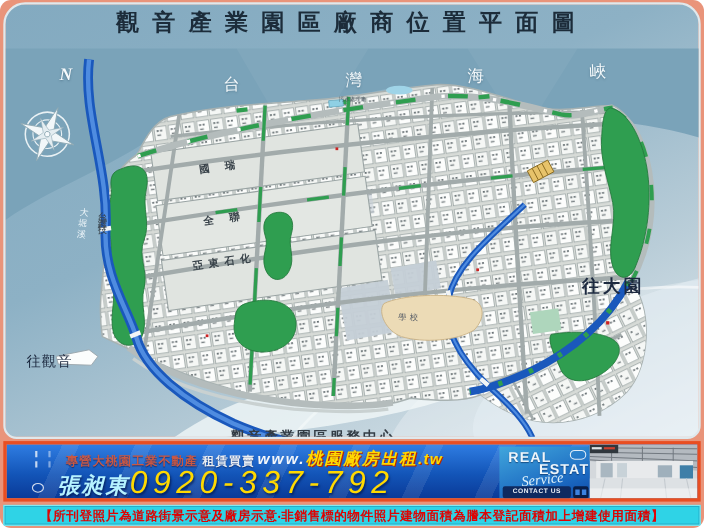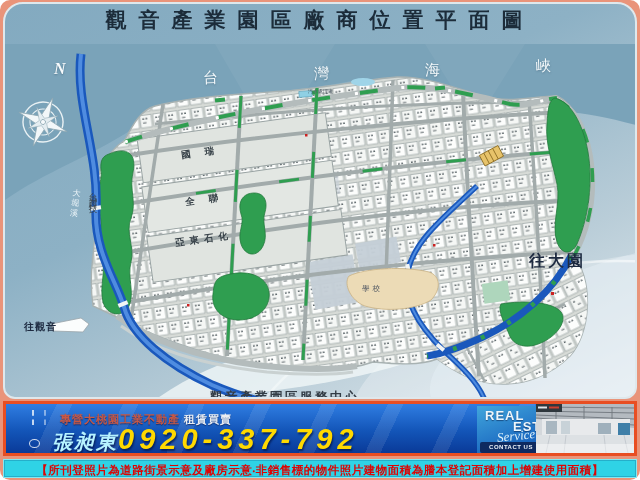--- a/index.html
+++ b/index.html
@@ -22,21 +22,21 @@
   .block-label{font-size:9.5px;font-weight:bold;color:#39434a;transform:rotate(-8deg);}
   #lbl-guorui{left:176px;top:143px;letter-spacing:14px;}
   #lbl-quanlian{left:180px;top:190px;letter-spacing:14px;}
   #lbl-yadong{left:170px;top:230px;letter-spacing:5px;}
   .vert{writing-mode:vertical-rl;text-orientation:upright;}
   #lbl-taiwantech{left:84px;top:182px;font-size:8.5px;color:#39434a;letter-spacing:4px;}
   #lbl-river{left:66px;top:178px;font-size:8px;color:#eef6fa;letter-spacing:10px;transform:rotate(7deg);}
   #lbl-sewage{left:303px;top:85px;font-size:5px;color:#45525c;}
   #lbl-school{left:357px;top:281px;font-size:7.5px;letter-spacing:3px;color:#5a6068;}
   #lbl-dayuan{left:524px;top:249px;font-size:16px;font-weight:bold;letter-spacing:3px;color:#1d2a40;}
-  #lbl-guanyin{left:19px;top:318px;font-size:10px;font-weight:bold;letter-spacing:1px;color:#1d2a40;}
+  #lbl-guanyin{left:19px;top:318px;font-size:13px;font-weight:normal;letter-spacing:1px;color:#1d2a40;}
   #lbl-caption{left:205px;top:387px;font-size:12.5px;font-weight:bold;letter-spacing:2.5px;color:#333c45;}
   #compass-n{left:49px;top:57px;font-family:"Liberation Serif",serif;font-style:italic;
     font-weight:bold;font-size:16px;color:#f6fafc;text-shadow:0 1px 2px rgba(30,60,80,.4);}
 
   
   #banner{position:absolute;left:3px;top:401px;width:634px;height:55px;box-sizing:border-box;
     border:3px solid #e84e22;background:linear-gradient(180deg,#2f7de2 0%,#1355b8 55%,#0a3a98 100%);
     overflow:hidden;}
   #banner::before{content:"";position:absolute;inset:0;
     background:repeating-linear-gradient(115deg,transparent 0 46px,rgba(255,255,255,.09) 46px 60px);}
@@ -47,24 +47,24 @@
   #tagline{position:absolute;left:54px;top:8px;font-size:11px;font-weight:bold;letter-spacing:1px;}
   #tagline .red{color:#c85844;text-shadow:0 1px 1px rgba(0,0,40,.5);}
   #tagline .wht{color:#e9edf2;text-shadow:0 1px 1px rgba(0,0,40,.5);}
   #website{position:absolute;left:228px;top:4px;font-weight:bold;font-style:italic;white-space:nowrap;}
   #website .www{font-size:14px;color:#f4f7fa;letter-spacing:2px;}
   #website .cjk{font-size:15px;color:#ffd900;letter-spacing:2px;text-shadow:1px 1px 0 #b82800;}
   #website .tld{font-size:14px;color:#ffd900;letter-spacing:1px;text-shadow:1px 1px 0 #b82800;}
   #phone-row{position:absolute;left:46px;top:19px;display:flex;align-items:baseline;}
   #agent-name{font-size:20px;font-weight:bold;font-style:italic;color:#b6f2ff;
     text-shadow:1px 2px 2px rgba(0,16,60,.65);letter-spacing:2px;}
-  #phone-number{font-size:29px;font-weight:bold;font-style:italic;color:#ffd900;
+  #phone-number{font-size:29px;font-weight:normal;font-style:italic;color:#ffd900;
     letter-spacing:5px;text-shadow:1px 2px 2px rgba(0,16,60,.65);}
   #re-badge{position:absolute;left:448px;top:2px;width:84px;height:47px;
-    background:linear-gradient(160deg,#41a6dc 0%,#1a67c0 70%,#0e4aa8 100%);margin-left:23px;}
+    background:linear-gradient(160deg,#41a6dc 0%,#1a67c0 70%,#0e4aa8 100%);}
   #re-line1,#re-line2{position:absolute;left:8px;color:#eef6fb;font-weight:bold;
     font-size:13px;letter-spacing:1px;line-height:11px;text-shadow:0 1px 1px rgba(0,20,60,.5);}
   #re-line1{top:4px;} #re-line2{top:15px;padding-left:28px;}
   #re-script{position:absolute;left:20px;top:22px;font-family:"Liberation Serif",serif;
     font-style:italic;font-size:13px;color:#dff2fb;transform:rotate(-6deg);}
   #cloud-icon{position:absolute;left:64px;top:3px;width:13px;height:7px;border-radius:6px;
     border:1.5px solid rgba(255,255,255,.85);}
   #contact-btn{position:absolute;left:3px;top:36px;width:62px;height:11px;background:#0e2a60;
     border-radius:2px;color:#eef4fa;font-size:6px;font-weight:bold;letter-spacing:.5px;
     text-align:center;line-height:11px;}
@@ -263,20 +263,23 @@
 
   <div id="banner">
     <div id="banner-logo"></div>
     <div id="banner-ring"></div>
 
     <div id="tagline">
       <span class="red">專營大桃園工業不動產</span>
       <span class="wht">租賃買賣</span>
     </div>
 
+    <div id="website">
+      <span class="www">www.</span><span class="cjk">桃園廠房出租</span><span class="tld">.tw</span>
+    </div>
 
     <div id="phone-row">
       <span id="agent-name">張昶東</span>
       <span id="phone-number">0920-337-792</span>
     </div>
 
     <div id="re-badge">
       <div id="cloud-icon"></div>
       <div id="re-line1">REAL</div>
       <div id="re-line2">ESTATE</div>

